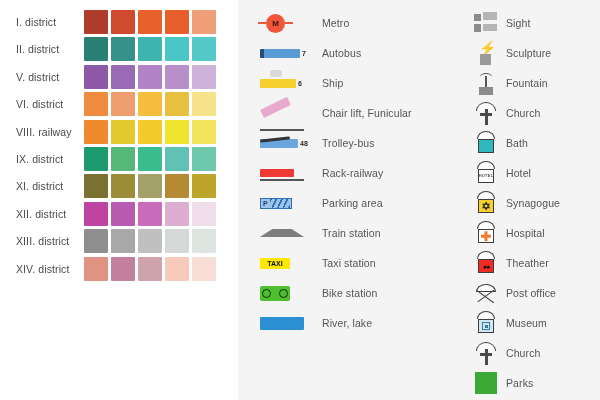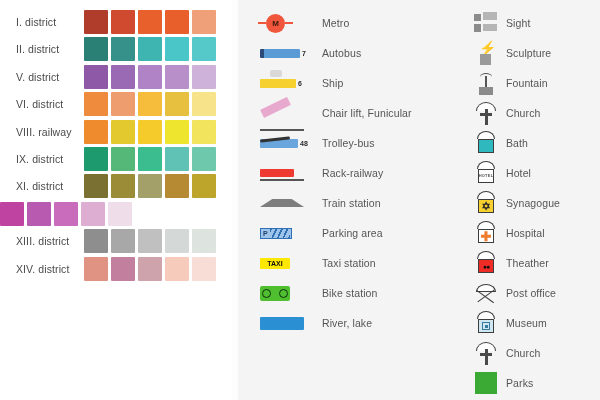--- a/index.html
+++ b/index.html
@@ -281,20 +281,21 @@
       <div class="dlabel">XI. district</div>
       <div class="swatches">
         <div class="sw" id="s7-0" style="background: rgb(122, 112, 49);"></div>
         <div class="sw" id="s7-1" style="background: rgb(155, 140, 56);"></div>
         <div class="sw" id="s7-2" style="background: rgb(163, 160, 106);"></div>
         <div class="sw" id="s7-3" style="background: rgb(181, 138, 51);"></div>
         <div class="sw" id="s7-4" style="background: rgb(189, 165, 44);"></div>
       </div>
     </div>
     <div class="drow">
+      <div class="dlabel">XII. district</div>
       <div class="swatches">
         <div class="sw" id="s8-0" style="background: rgb(191, 67, 160);"></div>
         <div class="sw" id="s8-1" style="background: rgb(184, 91, 176);"></div>
         <div class="sw" id="s8-2" style="background: rgb(201, 108, 187);"></div>
         <div class="sw" id="s8-3" style="background: rgb(221, 174, 210);"></div>
         <div class="sw" id="s8-4" style="background: rgb(240, 221, 234);"></div>
       </div>
     </div>
     <div class="drow">
       <div class="dlabel">XIII. district</div>
@@ -370,35 +371,35 @@
           <div class="bar bar-rack">
             <div class="underline"></div>
           </div>
         </div>
         <div class="ltext">Rack-railway</div>
       </div>
 
 
       <div class="litem">
         <div class="ico">
-          <div class="station">
-            <div class="underline"></div>
-          </div>
-        </div>
-        <div class="ltext">Train station</div>
-      </div>
-
-      <div class="litem">
-        <div class="ico">
           <div class="parking">
             <span>P</span>
             <i></i>
           </div>
         </div>
         <div class="ltext">Parking area</div>
+      </div>
+
+      <div class="litem">
+        <div class="ico">
+          <div class="station">
+            <div class="underline"></div>
+          </div>
+        </div>
+        <div class="ltext">Train station</div>
       </div>
 
       <div class="litem">
         <div class="ico">
           <div class="taxi">TAXI</div>
         </div>
         <div class="ltext">Taxi station</div>
       </div>
 
       <div class="litem">

